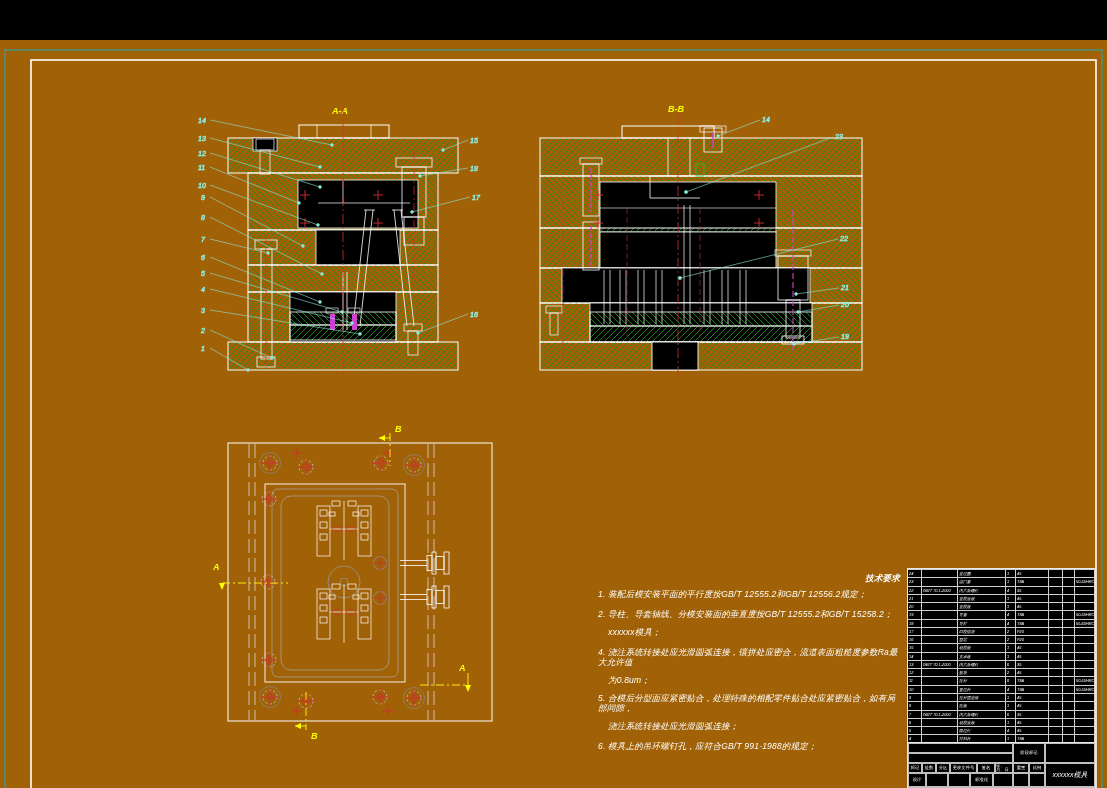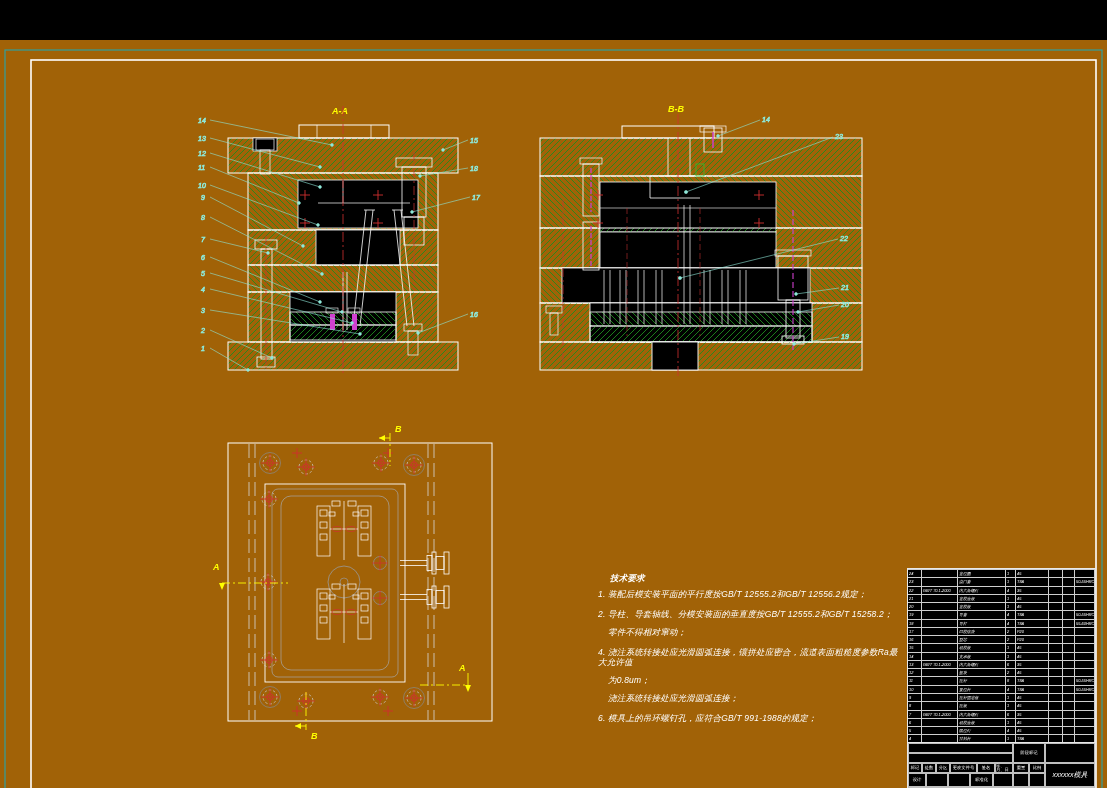--- a/index.html
+++ b/index.html
@@ -6,21 +6,21 @@
   .sheet{position:relative;width:1107px;height:788px;background:#a16207;overflow:hidden;
          font-family:"Liberation Sans",sans-serif;margin-top:40px;}
   .sheet svg{position:absolute;left:0;top:0;}
   .balloon{font:italic 7px "Liberation Sans",sans-serif;fill:#8ee8d8;}
   .viewtitle{font:italic bold 9px "Liberation Sans",sans-serif;fill:#ffff00;}
   .cutletter{font:italic bold 9px "Liberation Sans",sans-serif;fill:#ffff00;}
 
   
   .notes{position:absolute;left:598px;top:533px;width:302px;color:#ffffff;
          font:italic 8.5px/10px "Liberation Sans",sans-serif;letter-spacing:.2px;}
-  .notes .nt{margin:0 0 6px 12px;font-weight:bold;}
+  .notes .nt{margin:0 0 6px 12px;font-weight:bold;text-align:right;}
   .notes .nl{margin:0 0 8px 0;}
   .notes .nl.cont{margin-left:10px;}
   .notes .nl.gap{margin-top:10px;}
 
   
   .bom{position:absolute;left:907px;top:528px;width:189px;color:#fff;
        border:1px solid #e8e8e8;box-sizing:border-box;background:#000;}
   .bom-rows{display:flex;flex-direction:column-reverse;}
   .bom-row{display:grid;grid-template-columns:14px 36px 48px 10px 33px 14px 12px 20px;
            height:7.28px;border-top:0.5px solid #cfcfcf;}
@@ -377,23 +377,24 @@
     <text class="cutletter" x="311" y="699">B</text>
     <text class="cutletter" x="213" y="530">A</text>
     <text class="cutletter" x="459" y="631">A</text>
   </g>
 </svg>
 
   <div class="notes">
     <div class="nt">技术要求</div>
     <div class="nl">1. 装配后模安装平面的平行度按GB/T 12555.2和GB/T 12556.2规定；</div>
     <div class="nl gap">2. 导柱、导套轴线、分模安装面的垂直度按GB/T 12555.2和GB/T 15258.2；</div>
-    <div class="nl cont">零件不得相对窜动；</div>
+    <div class="nl cont">xxxxxx模具；</div>
     <div class="nl gap">4. 浇注系统转接处应光滑圆弧连接，镶拼处应密合，流道表面粗糙度参数Ra最大允许值</div>
     <div class="nl cont">为0.8um；</div>
+    <div class="nl">5. 合模后分型面应紧密贴合，处理特殊的相配零件贴合处应紧密贴合，如有局部间隙，</div>
     <div class="nl cont">浇注系统转接处应光滑圆弧连接；</div>
     <div class="nl gap">6. 模具上的吊环螺钉孔，应符合GB/T 991-1988的规定；</div>
   </div>
 
   <div class="bom">
     <div class="bom-rows">
 
     <div class="bom-row">
         <div class="c">1</div>
         <div class="c"></div>

